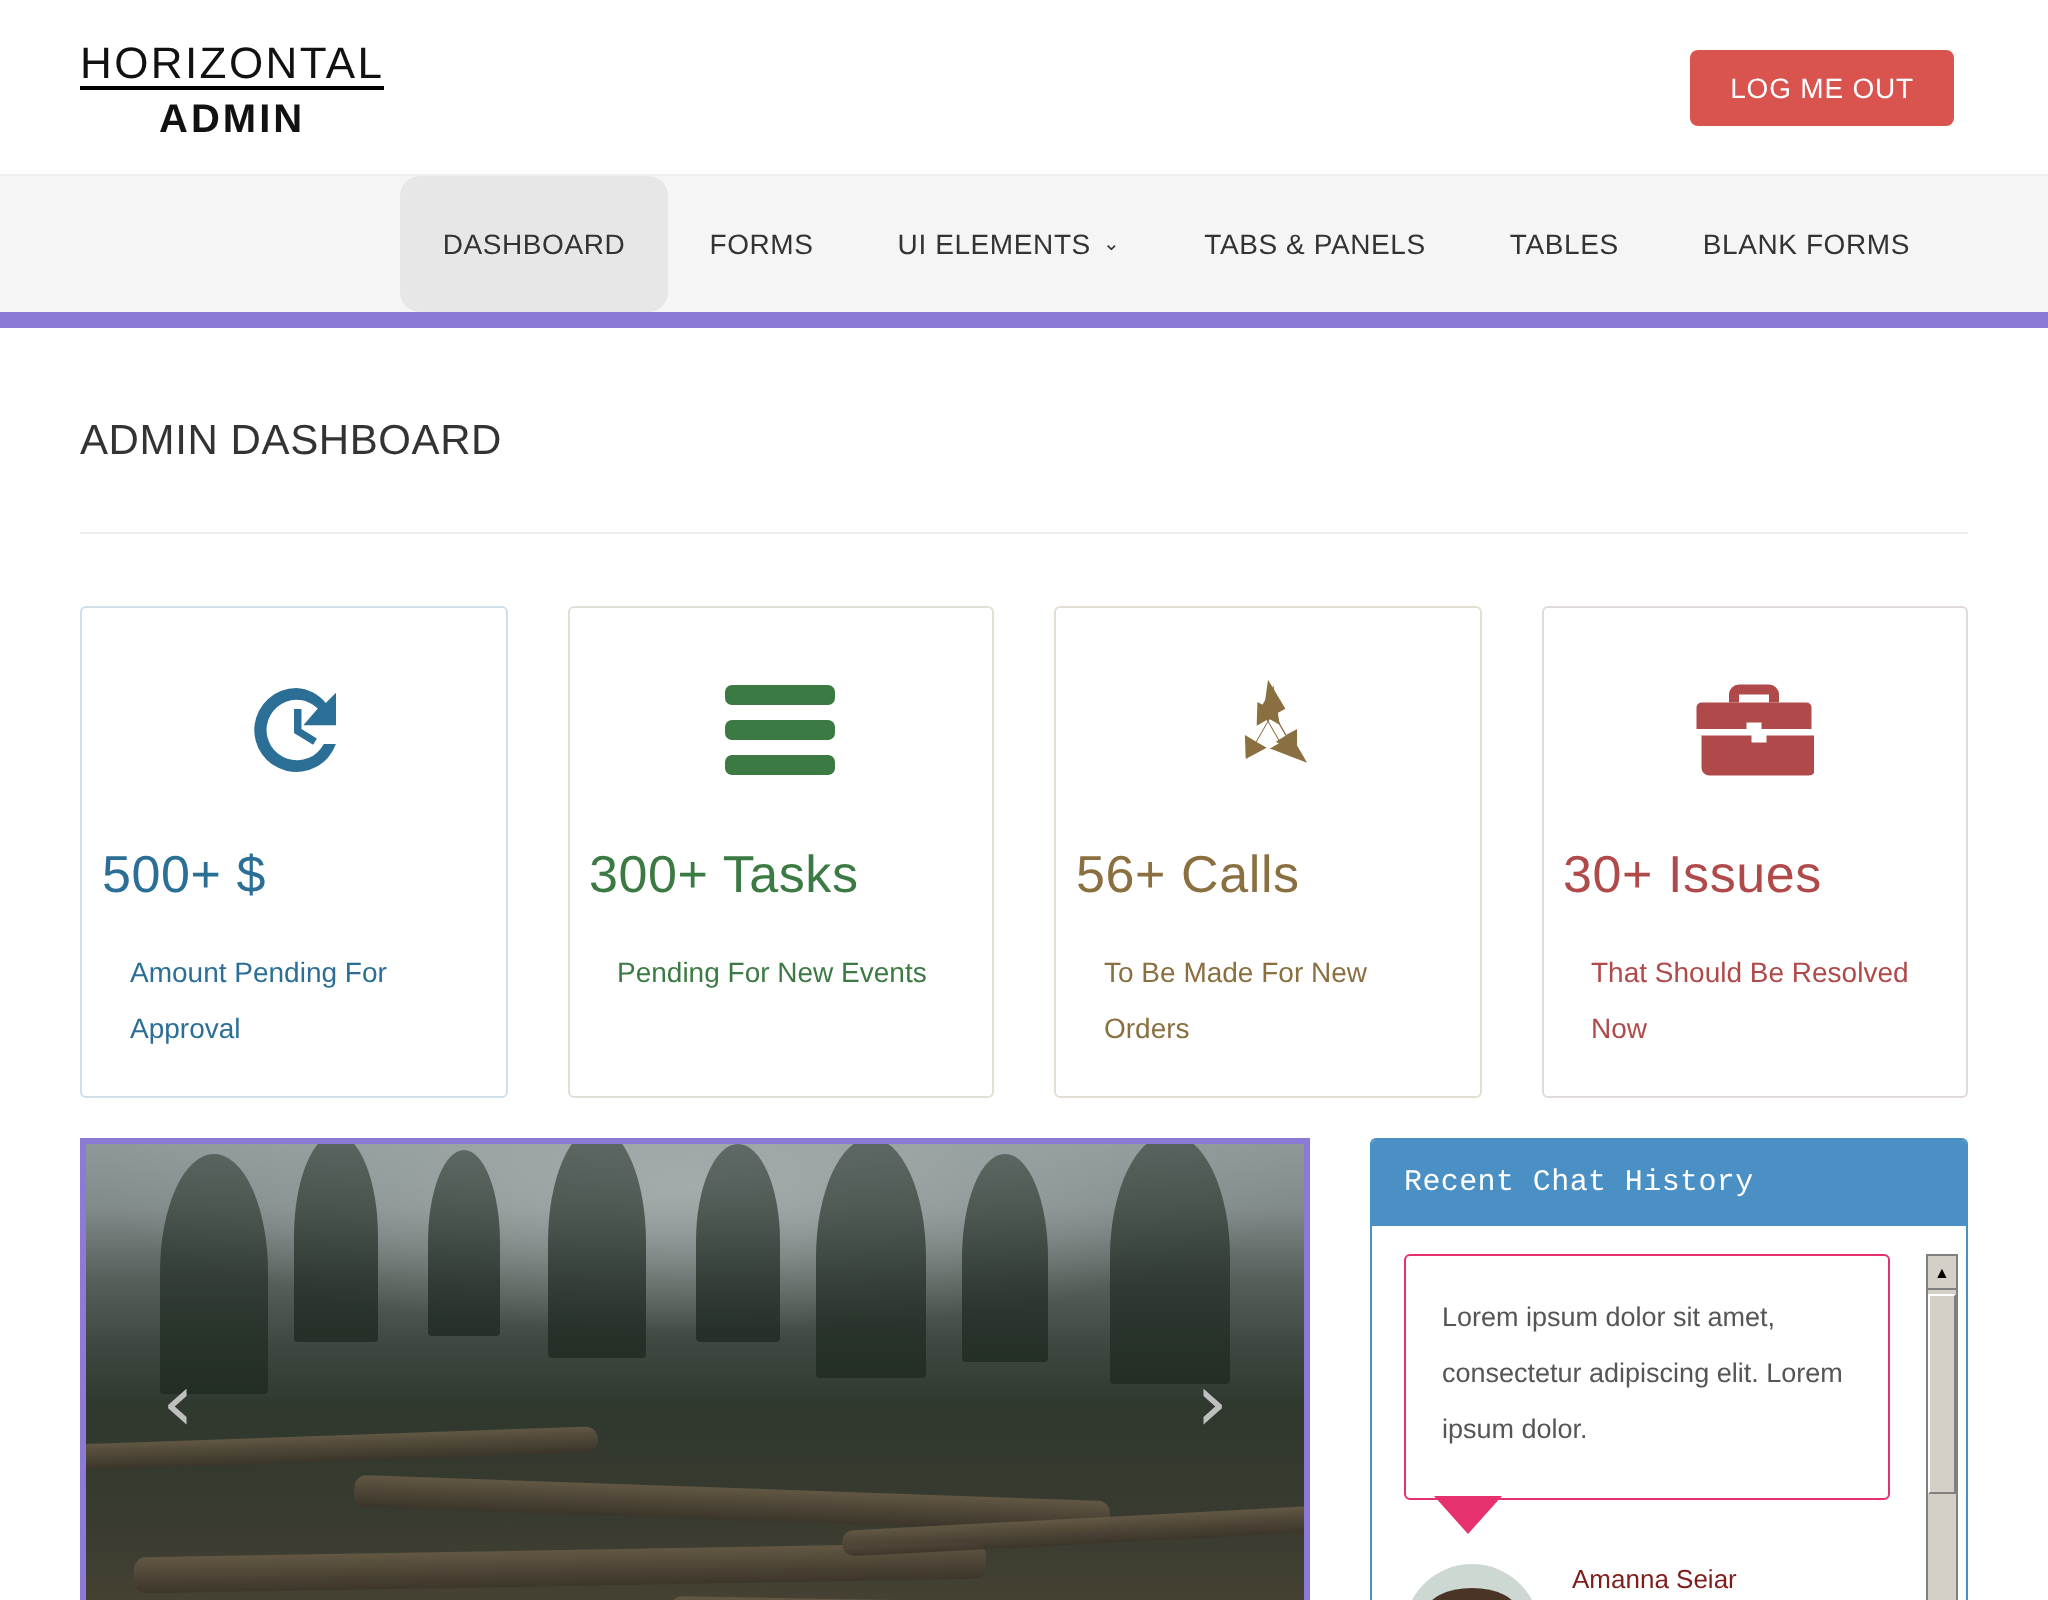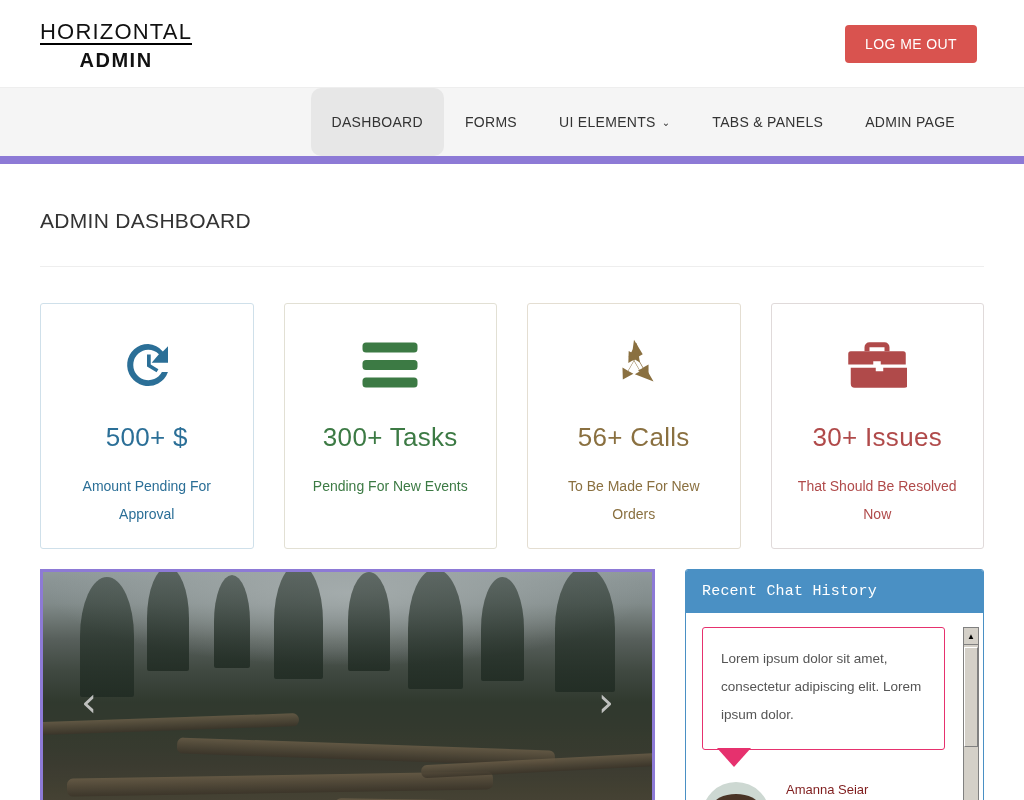--- a/index.html
+++ b/index.html
@@ -93,21 +93,21 @@
     display: flex;
     gap: 30px;
     margin-top: 36px;
   }
   .stat-card {
     flex: 1;
     background: #ffffff;
     border: 1px solid #dddddd;
     border-radius: 3px;
     padding: 22px 10px 20px;
-    text-align: center;
+    text-align: left;
     min-height: 222px;
   }
   .stat-icon { height: 78px; display: flex; align-items: center; justify-content: center; }
   .stat-value {
     font-size: 26px;
     font-weight: 400;
     margin-top: 18px;
     letter-spacing: 0.3px;
   }
   .stat-label {
@@ -292,21 +292,24 @@
     <span>FORMS</span>
   </div>
   <div class="nav-item">
     <span>UI ELEMENTS</span>
     <span class="caret">⌄</span>
   </div>
   <div class="nav-item">
     <span>TABS &amp; PANELS</span>
   </div>
   <div class="nav-item">
-    <span>ADMIN PAGE</span>
+    <span>TABLES</span>
+  </div>
+  <div class="nav-item">
+    <span>BLANK FORMS</span>
   </div>
 </nav>
 <div class="nav-accent" style="background: rgb(141, 122, 214);"></div>
 
 <div class="container">
 
   <h1 class="page-title">ADMIN DASHBOARD</h1>
   <div class="title-rule"></div>
 
   <div class="stats-row">

